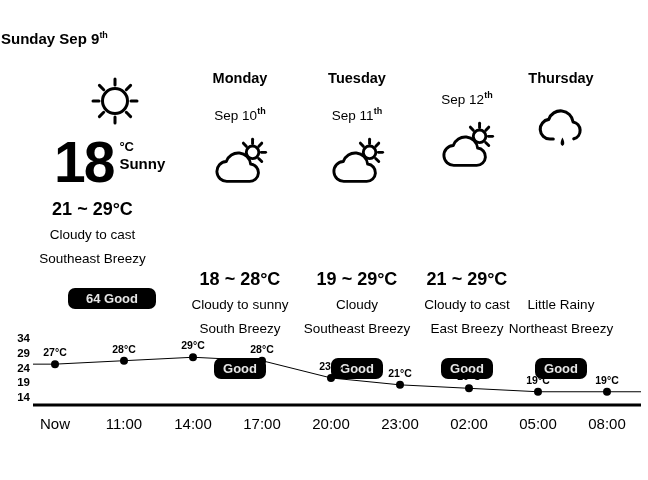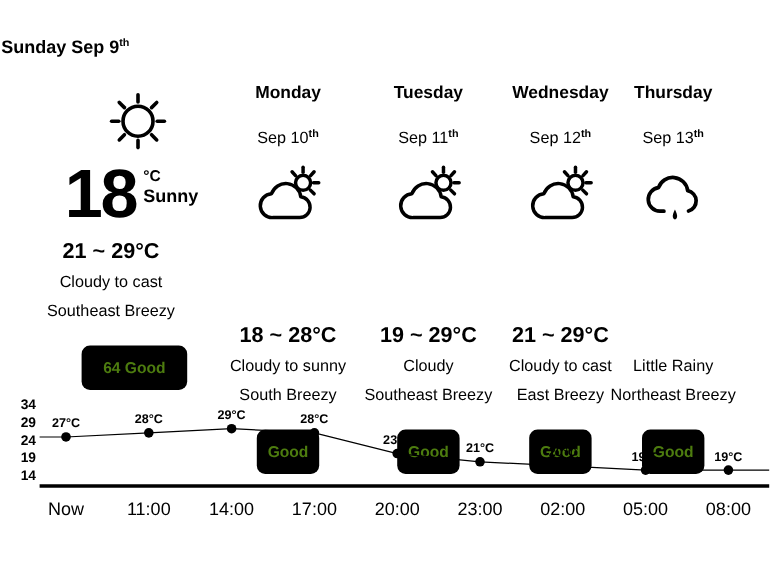--- a/index.html
+++ b/index.html
@@ -20,22 +20,22 @@
   .col { position:absolute; top:70px; width:130px; text-align:center; }
   .col .day  { font-size:14.5px; font-weight:bold; }
   .col .date { font-size:13.5px; margin-top:20px; }
   .col .icon-box { height:62px; margin-top:8px; display:flex; align-items:center; justify-content:center; }
 
   .range { position:absolute; top:199px; width:100%; text-align:center; font-size:18px; font-weight:bold; }
   .sky   { position:absolute; top:227px; width:100%; text-align:center; font-size:13.5px; }
   .wind  { position:absolute; top:251px; width:100%; text-align:center; font-size:13.5px; white-space:nowrap; }
   .col .range, .col .sky, .col .wind { left:0; }
 
-  .badge { position:absolute; top:288px; height:37px; line-height:21px; background:#000;
-           color:#4d7c0f; font-size:13px; font-weight:bold; text-align:center;
+  .badge { position:absolute; top:288px; height:21px; line-height:21px; background:#000;
+           color:#e5e5e5; font-size:13px; font-weight:bold; text-align:center;
            border-radius:7px; border:0; cursor:pointer; }
   .badge.wide { left:48px; width:88px; }
   .badge.small { left:50%; margin-left:-26px; width:52px; }
 
   .today-zone { position:absolute; left:20px; top:0; width:145px; height:330px; }
   .today-zone .range { top:199px; } .today-zone .sky { top:227px; } .today-zone .wind { top:251px; }
 
   #temp-chart { position:absolute; left:0; top:330px; }
   .ytick { font-size:11.5px; font-weight:bold; }
   .ptlabel { font-size:10.5px; font-weight:bold; }
@@ -117,21 +117,20 @@
         <path d="M17 45 h23 a9 9 0 0 0 1 -17.95 a13 13 0 0 0 -25.2 -2.6 a10.2 10.2 0 0 0 1.2 20.55 z" fill="#fff" stroke="#000" stroke-width="3" stroke-linejoin="round"></path>
       </svg>
     </div>
     <div class="range">19 ~ 29°C</div>
     <div class="sky">Cloudy</div>
     <div class="wind">Southeast Breezy</div>
     <button class="badge small">Good</button>
   </div>
 
   <div class="col" style="left:402px;">
-    <div class="day">Wednesday</div>
     <div class="date"><span>Sep 12</span><sup>th</sup></div>
     <div class="icon-box">
       <svg width="58" height="50" viewBox="0 0 60 50">
         <g stroke="#000" stroke-width="3" stroke-linecap="round" fill="none">
           <line x1="43" y1="1.5" x2="43" y2="6"></line>
           <line x1="52.5" y1="5.5" x2="49.5" y2="8.8"></line>
           <line x1="56.5" y1="15" x2="52" y2="15"></line>
           <line x1="52.5" y1="24.5" x2="49.3" y2="21.3"></line>
           <line x1="33.5" y1="5.5" x2="36.5" y2="8.8"></line>
           <circle cx="43" cy="15" r="6.5"></circle>
@@ -140,21 +139,20 @@
       </svg>
     </div>
     <div class="range">21 ~ 29°C</div>
     <div class="sky">Cloudy to cast</div>
     <div class="wind">East Breezy</div>
     <button class="badge small">Good</button>
   </div>
 
   <div class="col" style="left:496px;">
     <div class="day">Thursday</div>
-    <div class="date"><span>Sep 13</span><sup>th</sup></div>
     <div class="icon-box">
       <svg width="58" height="54" viewBox="0 0 60 54">
         <path d="M22 41.5 h-3.5 a10.2 10.2 0 0 1 -1.2 -20.3 a13 13 0 0 1 25.2 2.6 a9 9 0 0 1 0.7 17.5" fill="none" stroke="#000" stroke-width="3.2" stroke-linecap="round" stroke-linejoin="round"></path>
         <path d="M31.5 40 c-2.4 4.6 -2.6 7.6 0 8.6 c2.6 -1 2.4 -4 0 -8.6 z" fill="#000"></path>
       </svg>
     </div>
     <div class="sky">Little Rainy</div>
     <div class="wind">Northeast Breezy</div>
     <button class="badge small">Good</button>
   </div>

